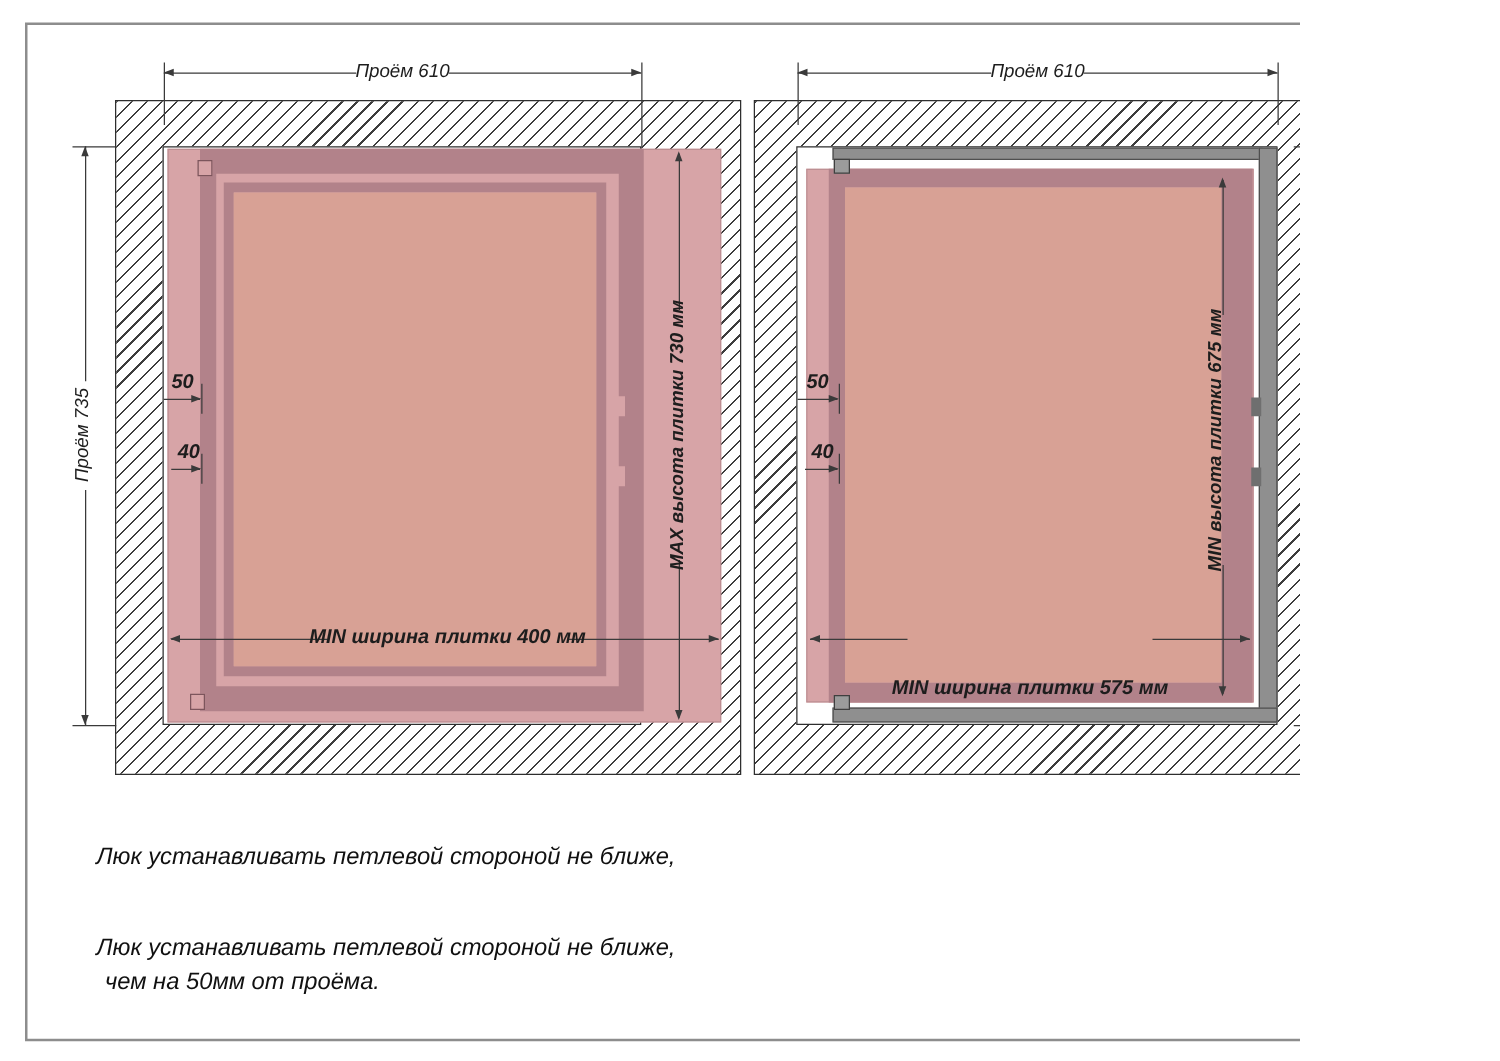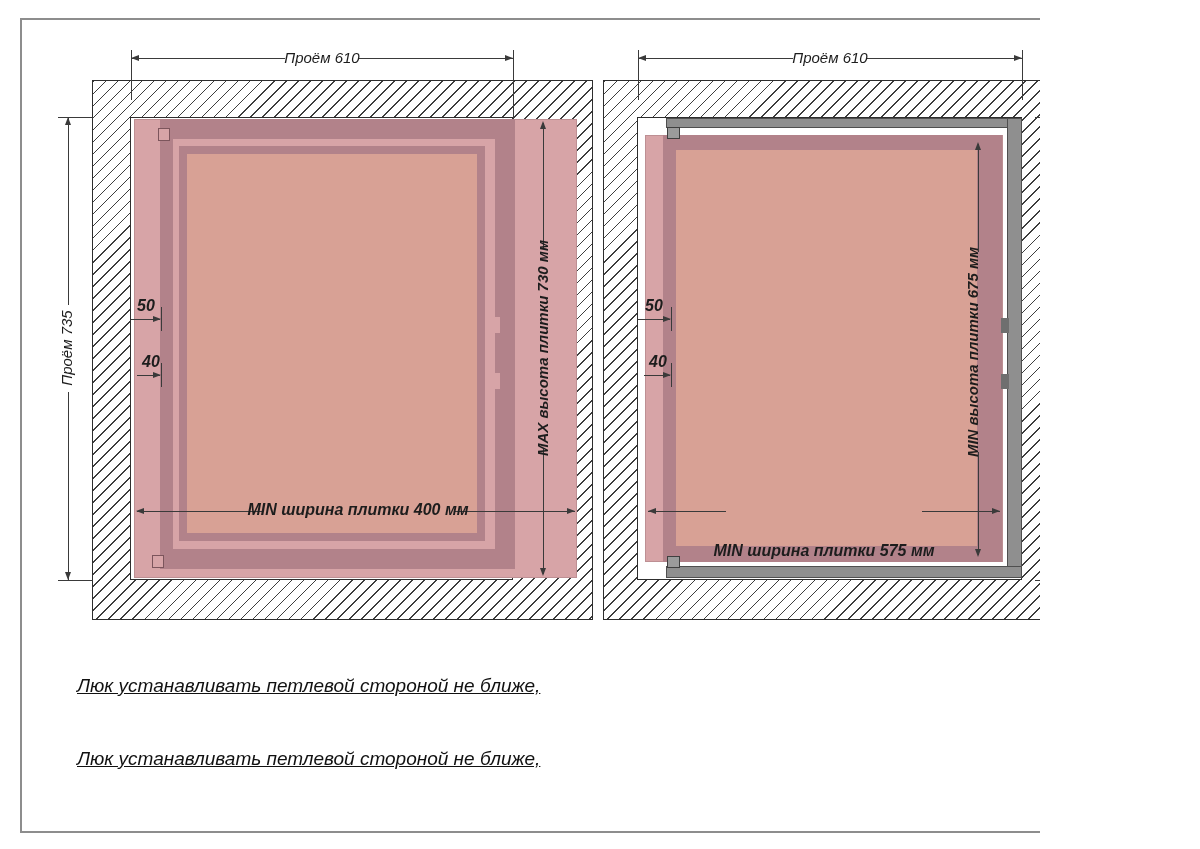--- a/index.html
+++ b/index.html
@@ -42,21 +42,21 @@
   .lbl{
     font-style:italic;font-size:15px;white-space:nowrap;color:var(--text);
     transform:translate(-50%,-50%);
   }
   .vlbl{
     font-style:italic;font-size:15px;white-space:nowrap;color:var(--text);
     transform:translate(-50%,-50%) rotate(-90deg);
   }
   .b{font-weight:bold;}
   .small{font-size:16px;font-weight:bold;}
-  .note{font-style:italic;font-size:19px;line-height:27px;color:#111;text-decoration:underline;}
+  .note{font-style:italic;font-size:19px;line-height:27px;color:#111;}
   .note .l2{padding-left:7px;}
 </style>
 </head>
 <body>
 
 <div id="canvas">
 
   <div class="abs page-border" style="left:20px;top:18px;width:1159px;height:811px;"></div>
 
   <div class="abs wall" style="left:92px;top:80px;width:501px;height:540px;"></div>
@@ -162,15 +162,16 @@
   <div class="abs dl dlh" style="left:644px;top:375px;width:26px;"></div>
   <div class="abs arr arr-right" style="left:663px;top:372px;"></div>
   <div class="abs dl dlv" style="left:671px;top:363px;height:24px;"></div>
   <div class="abs lbl small" style="left:658px;top:362px;">40</div>
 
   <div class="abs note" style="left:77px;top:672px;">
     <div class="l1">Люк устанавливать петлевой стороной не ближе,</div>
   </div>
   <div class="abs note" style="left:77px;top:745px;">
     <div class="l1">Люк устанавливать петлевой стороной не ближе,</div>
+    <div class="l2">чем на 50мм от проёма.</div>
   </div>
 
 </div>
 
 </body></html>

